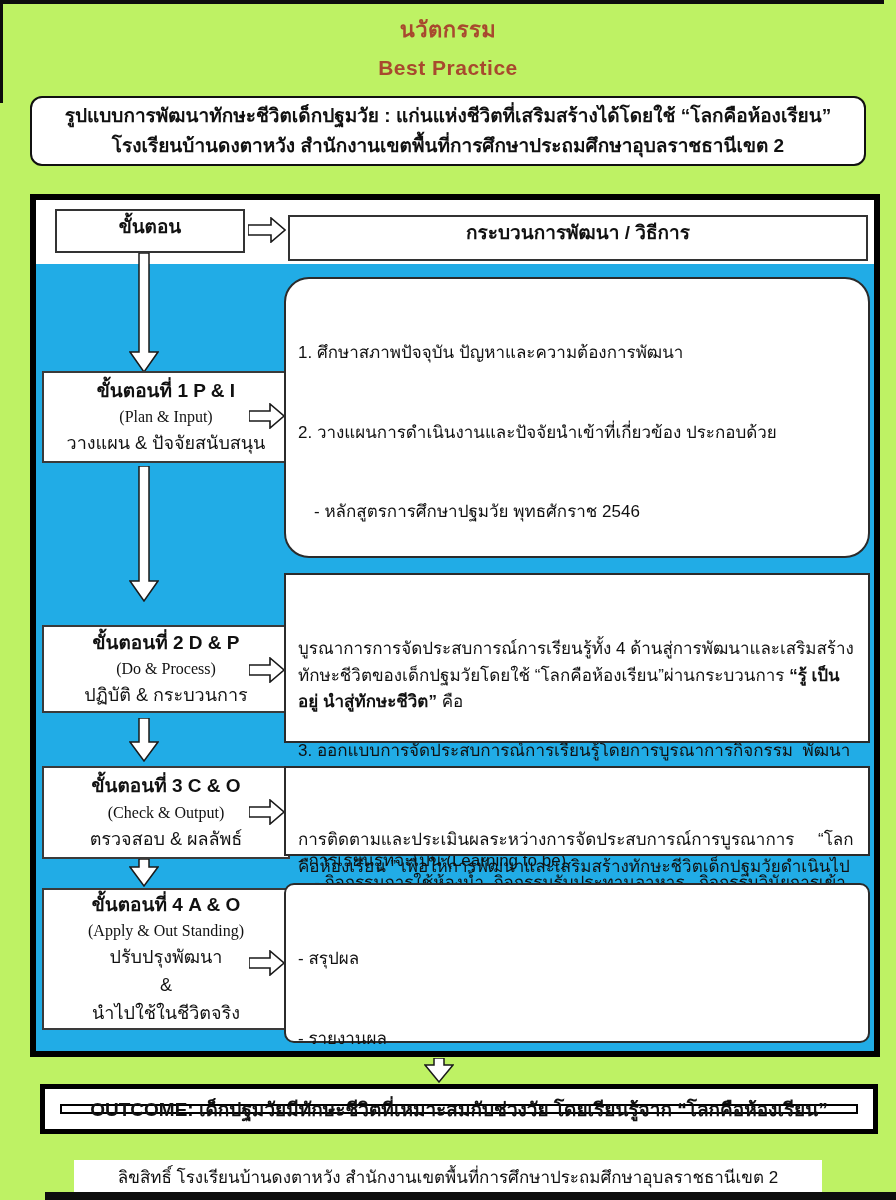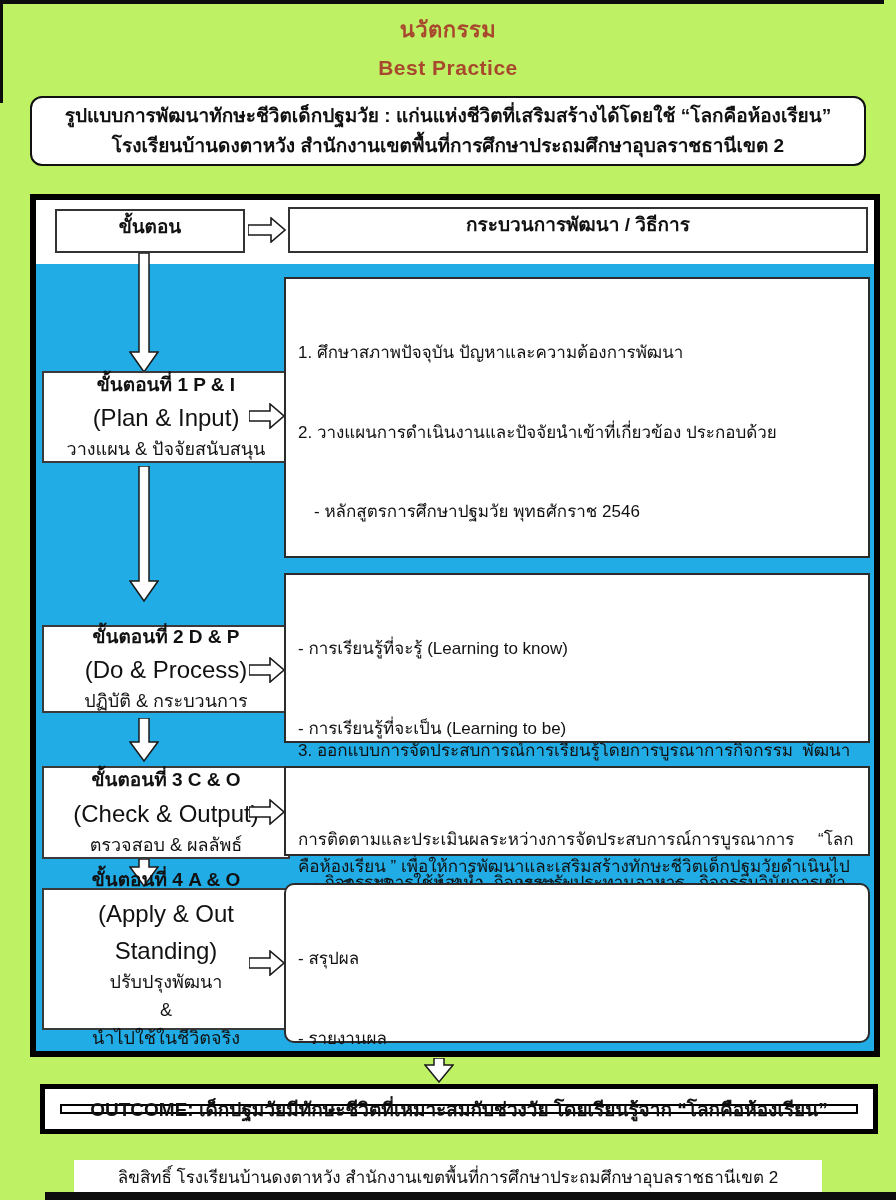--- a/index.html
+++ b/index.html
@@ -26,27 +26,27 @@
     align-items:center;justify-content:center;font-size:19px;font-weight:bold;
     line-height:1.6;text-align:center;}
   
   .flow-container{left:30px;top:194px;width:850px;height:863px;
     border:6px solid #000;background:#21ACE6;}
   .white-band{left:36px;top:200px;width:838px;height:64px;background:#fff;}
   
   .col-box{background:#fff;border:2px solid #333;display:flex;
     justify-content:center;font-weight:bold;font-size:19px;text-align:center;}
   .stage-col{left:55px;top:209px;width:190px;height:44px;}
-  .process-col{left:288px;top:207px;width:580px;height:46px;}
+  .process-col{left:288px;top:215px;width:580px;height:46px;}
   
   .step-box{left:42px;width:248px;background:#fff;border:2px solid #3a3a3a;
     display:flex;flex-direction:column;align-items:center;justify-content:center;
     text-align:center;line-height:1.55;}
   .step-box .t{font-size:19px;font-weight:bold;}
-  .step-box .s{font-size:24px;}
+  .step-box .s{font-size:16px;font-family:Liberation Serif, serif;}
   .step-box .d{font-size:18px;}
   
   .content-box{left:284px;width:586px;background:#fff;border:2px solid #2b2b2b;
     font-size:17px;line-height:26.5px;padding:8px 12px;white-space:pre-wrap;}
   .content-box .ln{white-space:pre-wrap;}
   .pad-left{padding-left:16px;}
   .hang{text-indent:16px;}
   .b{font-weight:bold;}
   
   .arrow{display:block;}
@@ -94,21 +94,21 @@
   </svg>
 
   <div class="abs step-box" style="top:371px;height:92px;">
     <div class="t">ขั้นตอนที่ 1 P &amp; I</div>
     <div class="s">(Plan &amp; Input)</div>
     <div class="d">วางแผน &amp; ปัจจัยสนับสนุน</div>
   </div>
   <svg class="abs arrow" style="left:249px;top:403px;" width="36" height="26" viewBox="0 0 36 26">
     <polygon points="0,8 21,8 21,1 35,13 21,25 21,18 0,18" fill="#fff" stroke="#1a1a1a" stroke-width="1.6"></polygon>
   </svg>
-  <div class="abs content-box" style="top:277px;height:281px;">
+  <div class="abs content-box" style="top:277px;height:281px;border-radius:25px;">
     <div class="ln">1. ศึกษาสภาพปัจจุบัน ปัญหาและความต้องการพัฒนา</div>
     <div class="ln">2. วางแผนการดำเนินงานและปัจจัยนำเข้าที่เกี่ยวข้อง ประกอบด้วย</div>
     <div class="ln pad-left">- หลักสูตรการศึกษาปฐมวัย พุทธศักราช 2546</div>
     <div class="ln pad-left">- แนวคิด ทฤษฎีและงานวิจัยที่เกี่ยวข้องเกี่ยวกับการพัฒนาเด็กปฐมวัย</div>
     <div class="ln pad-left">- แนวคิดเกี่ยวกับทักษะชีวิตของเด็กปฐมวัย</div>
     <div class="ln">3. ออกแบบการจัดประสบการณ์การเรียนรู้โดยการบูรณาการกิจกรรม  พัฒนาทักษะชีวิตผ่านกิจวัตรประจำวันและการเล่นของเด็กปฐมวัย “โลกคือห้องเรียน” ประกอบด้วย</div>
     <div class="ln hang">- กิจกรรมการใช้ห้องน้ำ, กิจกรรมรับประทานอาหาร , กิจกรรมวินัยการเข้าแถว , กิจกรรมการรักษาความสะอาด, กิจกรรมการทักทาย, กิจกรรมเล่าข่าวและเหตุการณ์ยามเช้า, กิจกรรมนิทานคุณธรรม , กิจกรรมมารยาทไทย , กิจกรรมจิตอาสา ,   กิจกรรมมารยาทการแต่งกาย , กิจกรรมการเก็บของใช้, กิจกรรมชีวิตพอเพียง, กิจกรรมอาเซียนศึกษา</div>
   </div>
 
   <svg class="abs arrow" style="left:129px;top:466px;" width="30" height="136" viewBox="0 0 30 136">
@@ -117,20 +117,21 @@
 
   <div class="abs step-box" style="top:625px;height:88px;">
     <div class="t">ขั้นตอนที่ 2 D &amp; P</div>
     <div class="s">(Do &amp; Process)</div>
     <div class="d">ปฏิบัติ &amp; กระบวนการ</div>
   </div>
   <svg class="abs arrow" style="left:249px;top:657px;" width="36" height="26" viewBox="0 0 36 26">
     <polygon points="0,8 21,8 21,1 35,13 21,25 21,18 0,18" fill="#fff" stroke="#1a1a1a" stroke-width="1.6"></polygon>
   </svg>
   <div class="abs content-box" style="top:573px;height:170px;">
+    <div class="ln"><span>บูรณาการการจัดประสบการณ์การเรียนรู้ทั้ง 4 ด้านสู่การพัฒนาและเสริมสร้างทักษะชีวิตของเด็กปฐมวัยโดยใช้ “โลกคือห้องเรียน”ผ่านกระบวนการ </span><span class="b">“รู้ เป็น อยู่ นำสู่ทักษะชีวิต”</span><span> คือ</span></div>
     <div class="ln">- การเรียนรู้ที่จะรู้ (Learning to know)</div>
     <div class="ln">- การเรียนรู้ที่จะเป็น (Learning to be)</div>
     <div class="ln">- การอยู่ร่วมกัน (Learning to live together)</div>
     <div class="ln">- การเรียนรู้ในการนำไปสู่การปฏิบัติ (Learning to do)</div>
   </div>
 
   <svg class="abs arrow" style="left:129px;top:718px;" width="30" height="44" viewBox="0 0 30 44">
     <polygon points="10,0 20,0 20,24 29,24 15,43 1,24 10,24" fill="#fff" stroke="#1a1a1a" stroke-width="1.5"></polygon>
   </svg>
 

